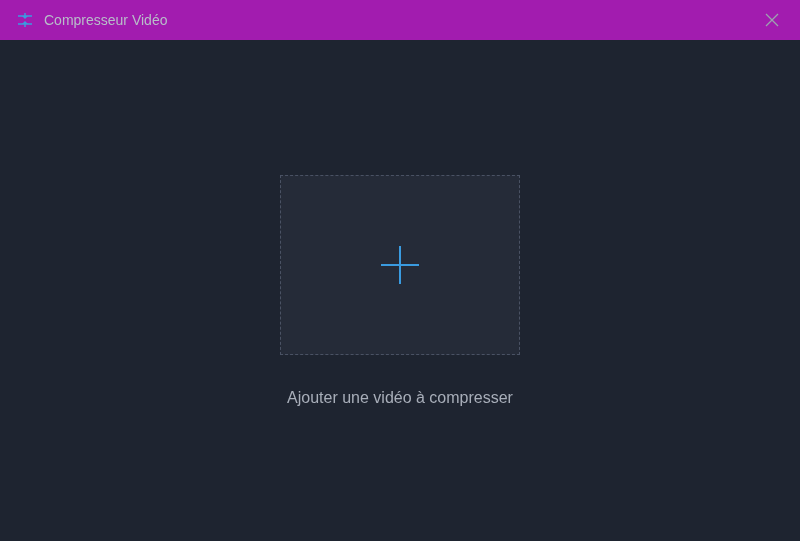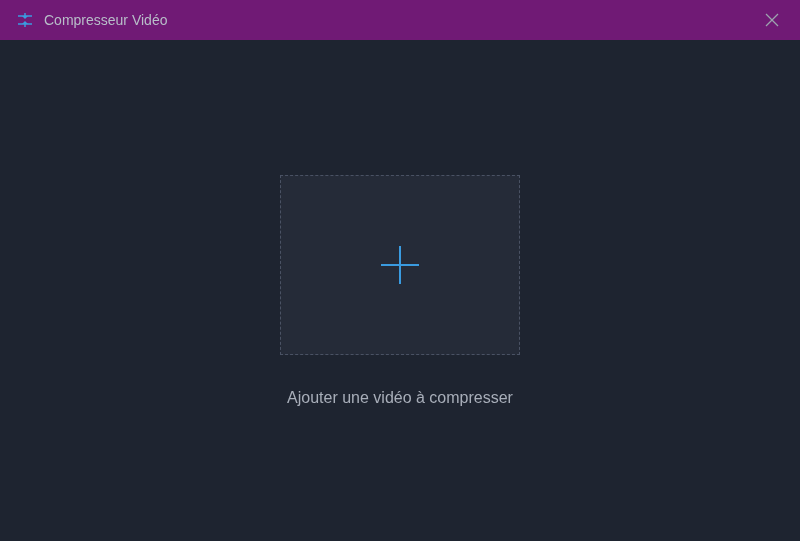--- a/index.html
+++ b/index.html
@@ -9,21 +9,21 @@
     }
     body {
       width: 800px;
       height: 541px;
       background-color: #1e2430;
       font-family: -apple-system, BlinkMacSystemFont, "Segoe UI", Arial, sans-serif;
       overflow: hidden;
     }
     .title-bar {
       height: 40px;
-      background-color: #701a75;
+      background-color: #a21caf;
       display: flex;
       align-items: center;
       justify-content: space-between;
       padding: 0 16px;
     }
     .title-left {
       display: flex;
       align-items: center;
       gap: 10px;
     }

